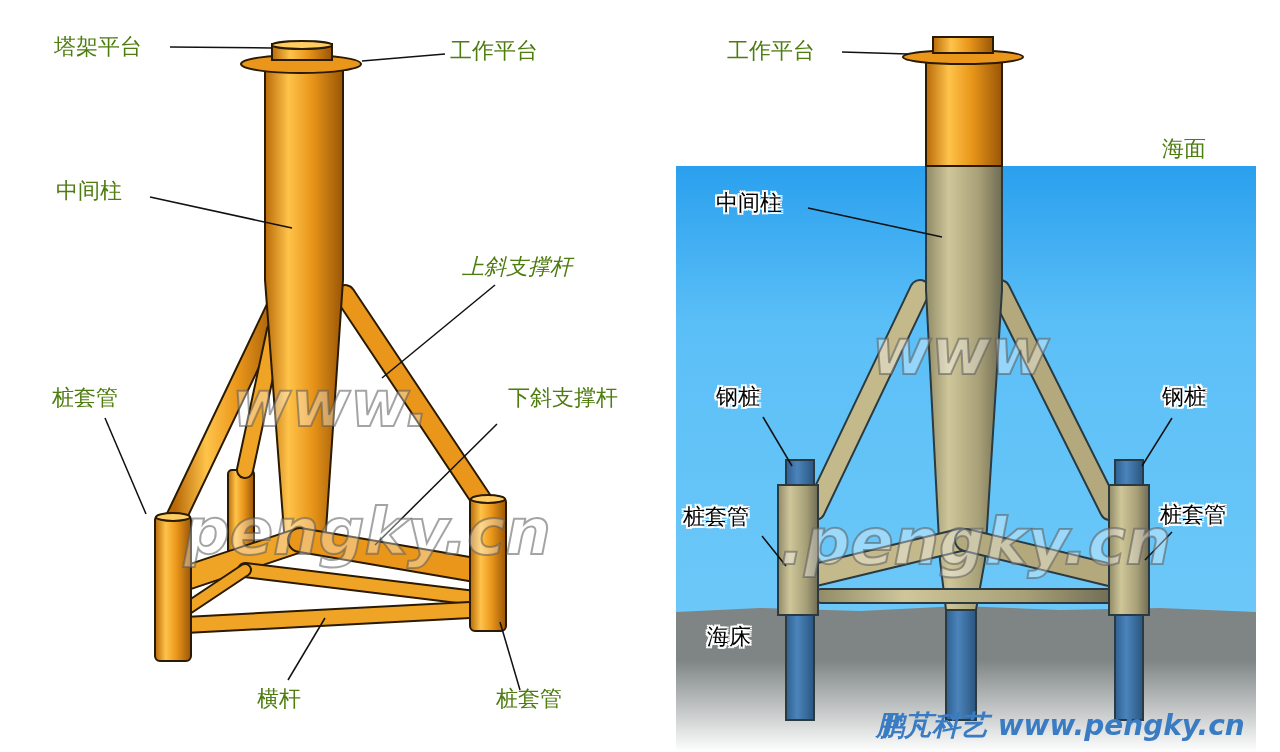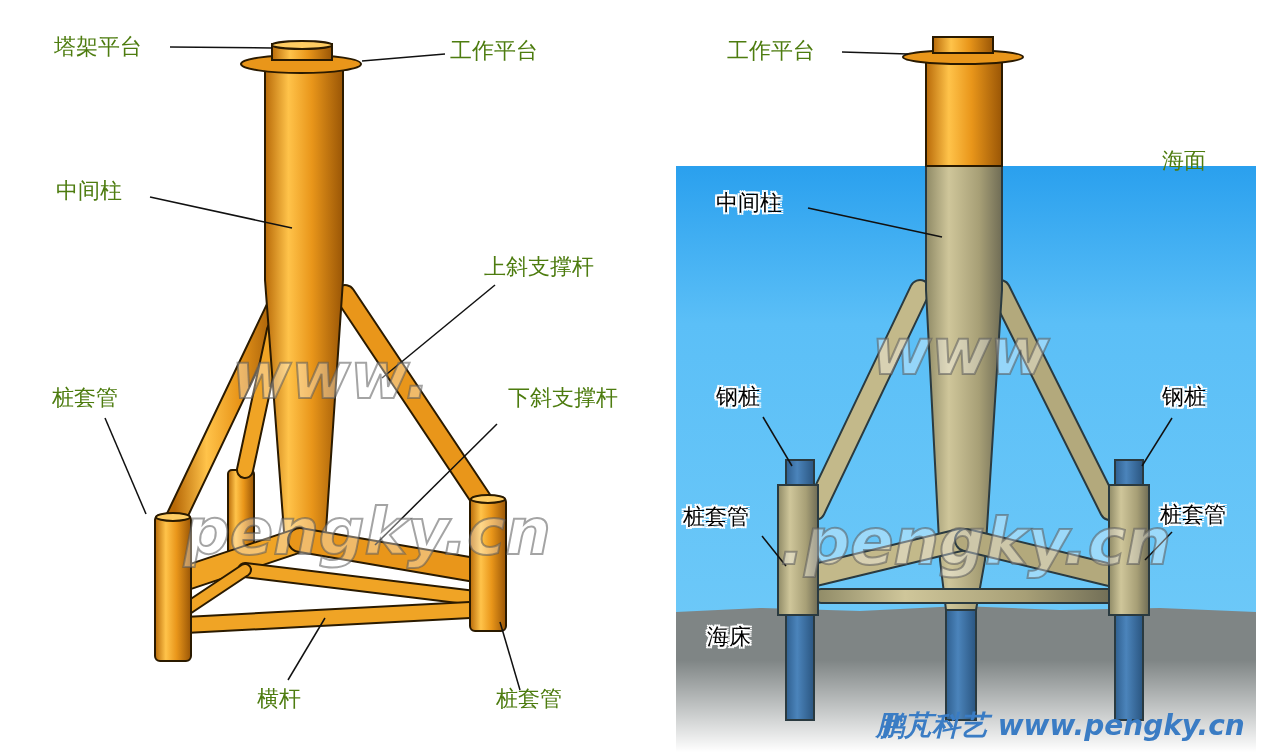--- a/index.html
+++ b/index.html
@@ -125,33 +125,33 @@
     <line x1="763" y1="417" x2="792" y2="466"></line>
     <line x1="1172" y1="418" x2="1142" y2="466"></line>
     <line x1="762" y1="536" x2="786" y2="566"></line>
     <line x1="1172" y1="532" x2="1145" y2="560"></line>
   </g>
 </svg>
 
 <div class="lbl" style="left:54px;top:36px;">塔架平台</div>
 <div class="lbl" style="left:450px;top:40px;">工作平台</div>
 <div class="lbl" style="left:56px;top:180px;">中间柱</div>
-<div class="lbl" style="left:484px;top:256px;">上斜支撑杆</div>
+<div class="lbl" style="left:462px;top:256px;font-style:italic;">上斜支撑杆</div>
 <div class="lbl" style="left:52px;top:387px;">桩套管</div>
 <div class="lbl" style="left:463px;top:387px;margin-left:45px;">下斜支撑杆</div>
 <div class="lbl" style="left:257px;top:690px;font-family:Liberation Mono, monospace;">横杆</div>
 <div class="lbl" style="left:496px;top:688px;">桩套管</div>
 
 <div class="lbl" style="left:727px;top:40px;">工作平台</div>
-<div class="lbl" style="left:1162px;top:138px;margin-top:12px;">海面</div>
+<div class="lbl" style="left:1162px;top:138px;">海面</div>
 <div class="lbl halo" style="left:716px;top:192px;">中间柱</div>
 <div class="lbl halo" style="left:716px;top:386px;">钢桩</div>
 <div class="lbl halo" style="left:1162px;top:386px;">钢桩</div>
 <div class="lbl halo" style="left:683px;top:506px;">桩套管</div>
 <div class="lbl halo" style="left:1160px;top:504px;">桩套管</div>
 <div class="lbl halo" style="left:697px;top:626px;padding-left:10px;">海床</div>
 
-<div class="wm" style="left:232px;top:344px;">www.</div>
+<div class="wm" style="left:232px;top:372px;">www.</div>
 <div class="wm" style="left:160px;top:500px;padding-left:24px;">pengky.cn</div>
 <div class="wm" style="left:872px;top:320px;">www</div>
 <div class="wm" style="left:780px;top:510px;text-align:center;">.pengky.cn</div>
 
 <div class="credit">鹏芃科艺 www.pengky.cn</div>
 
 </body></html>

